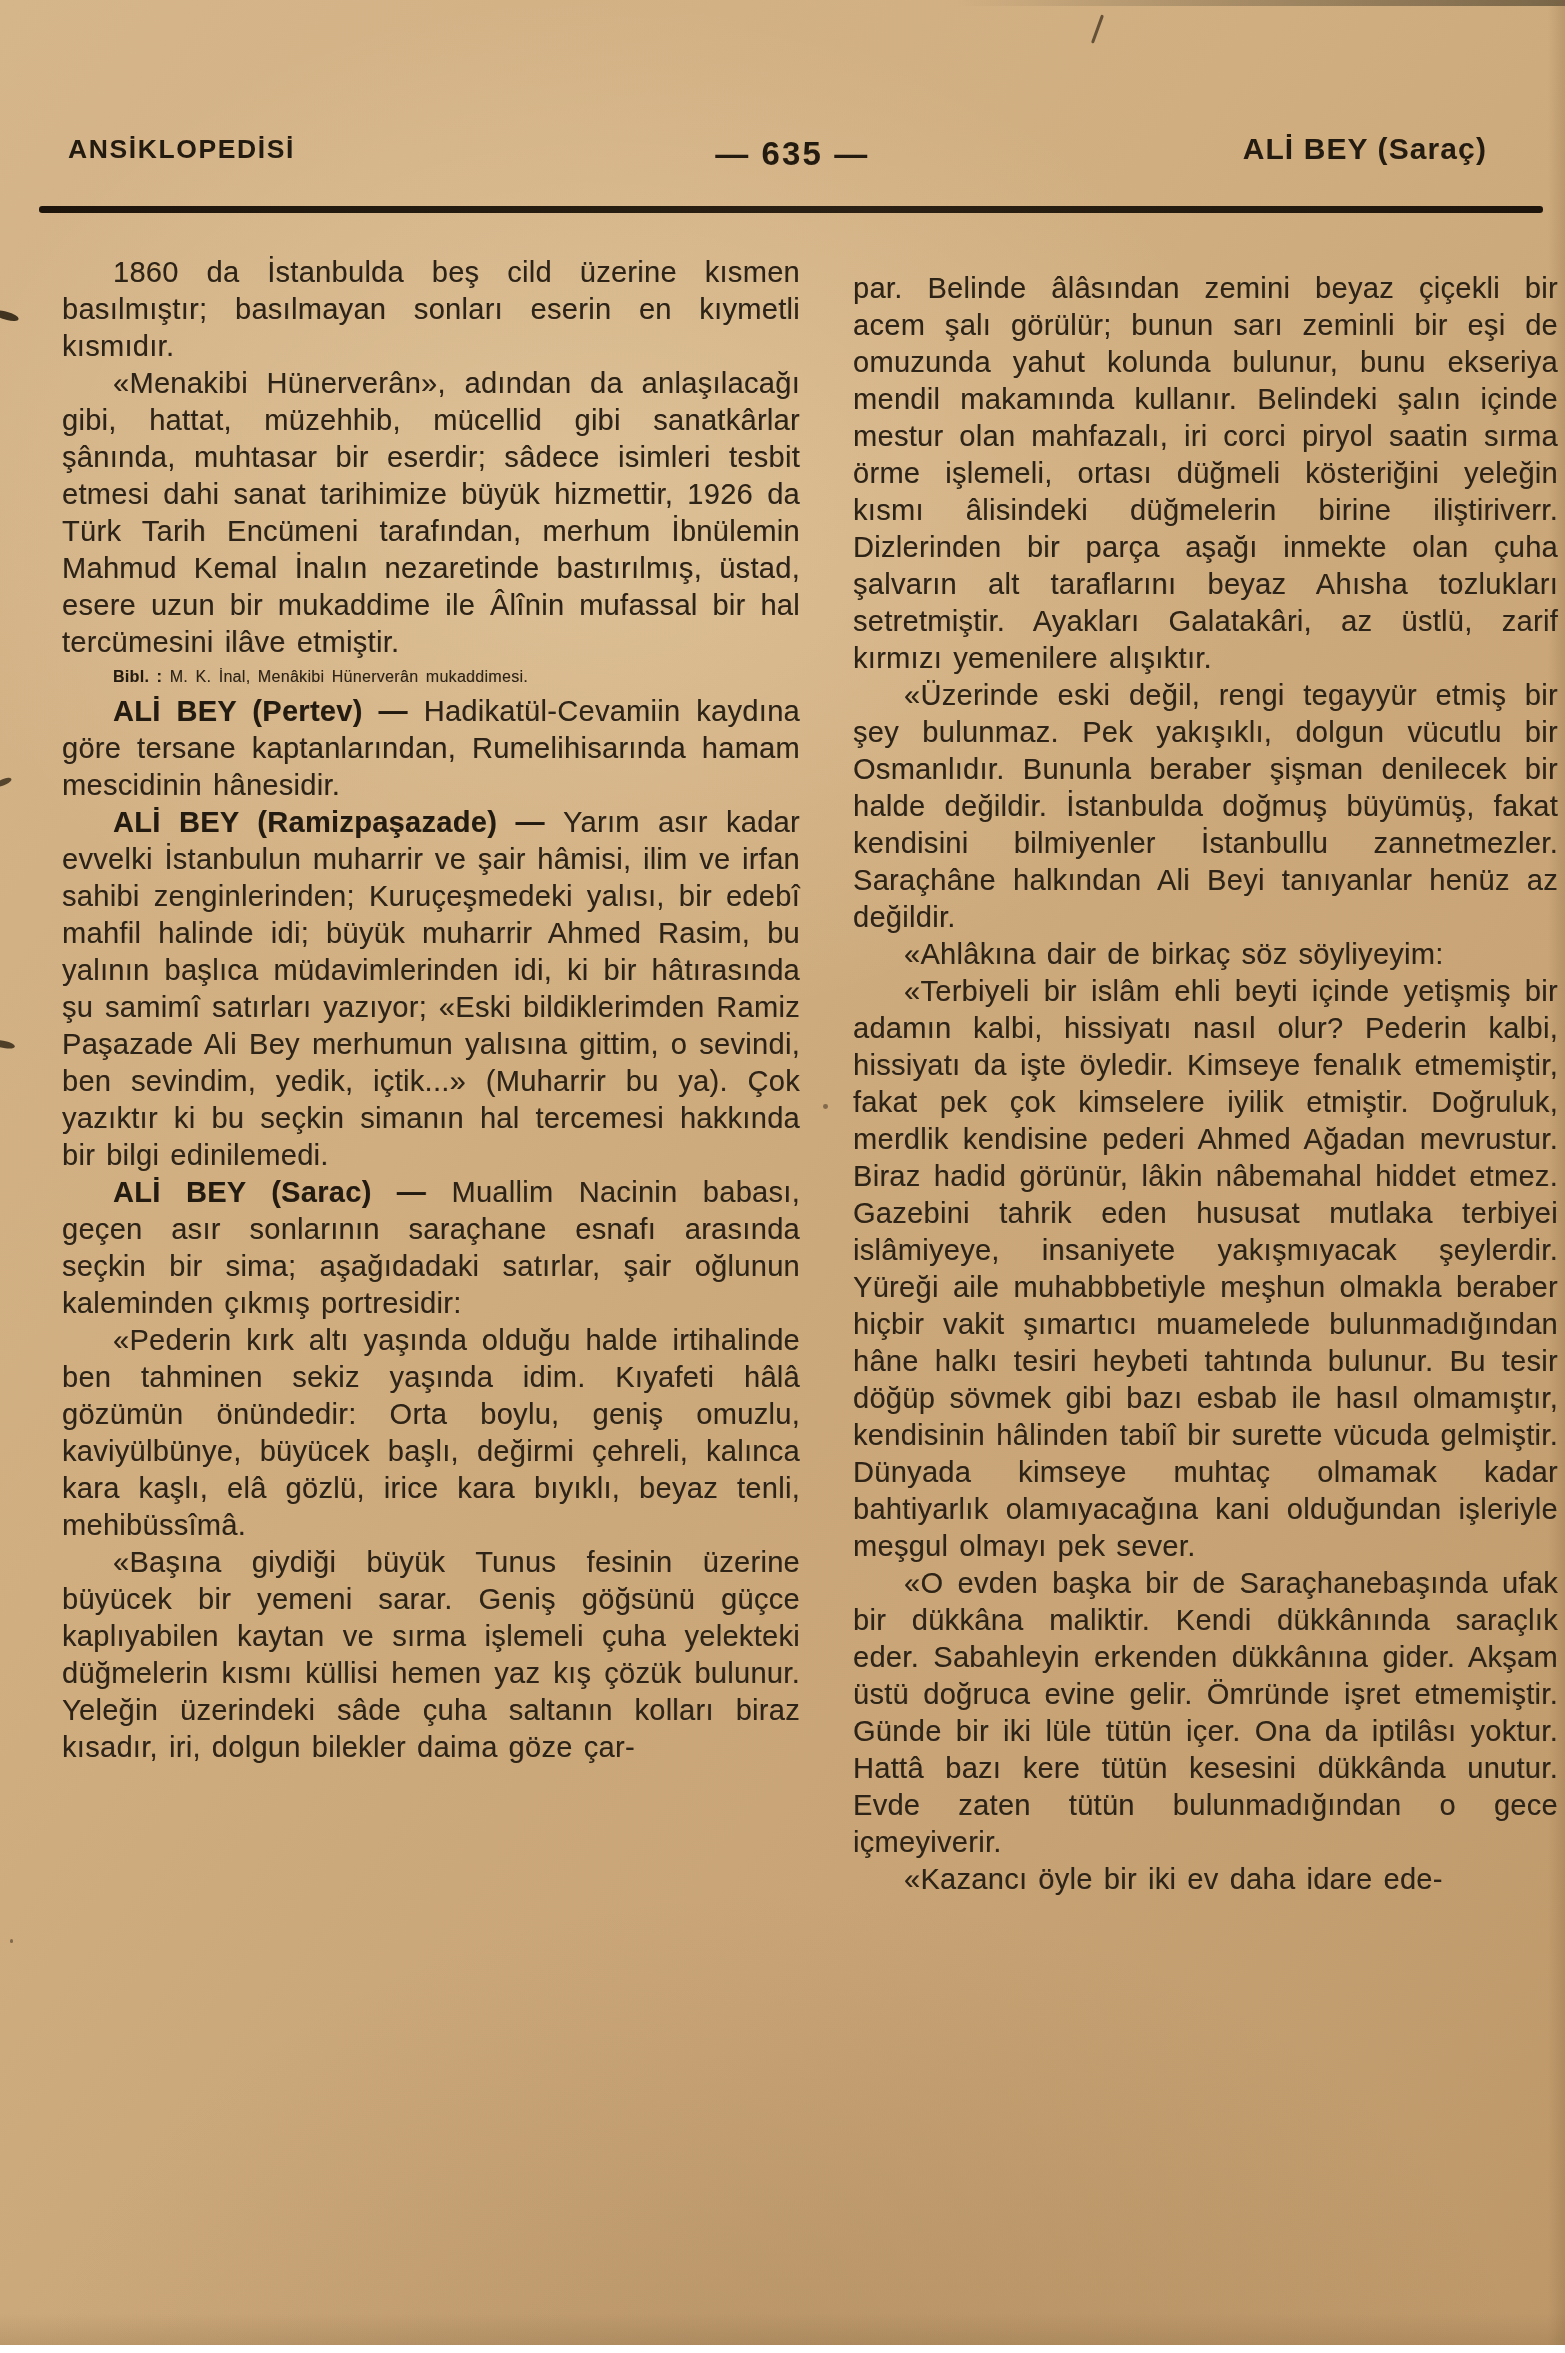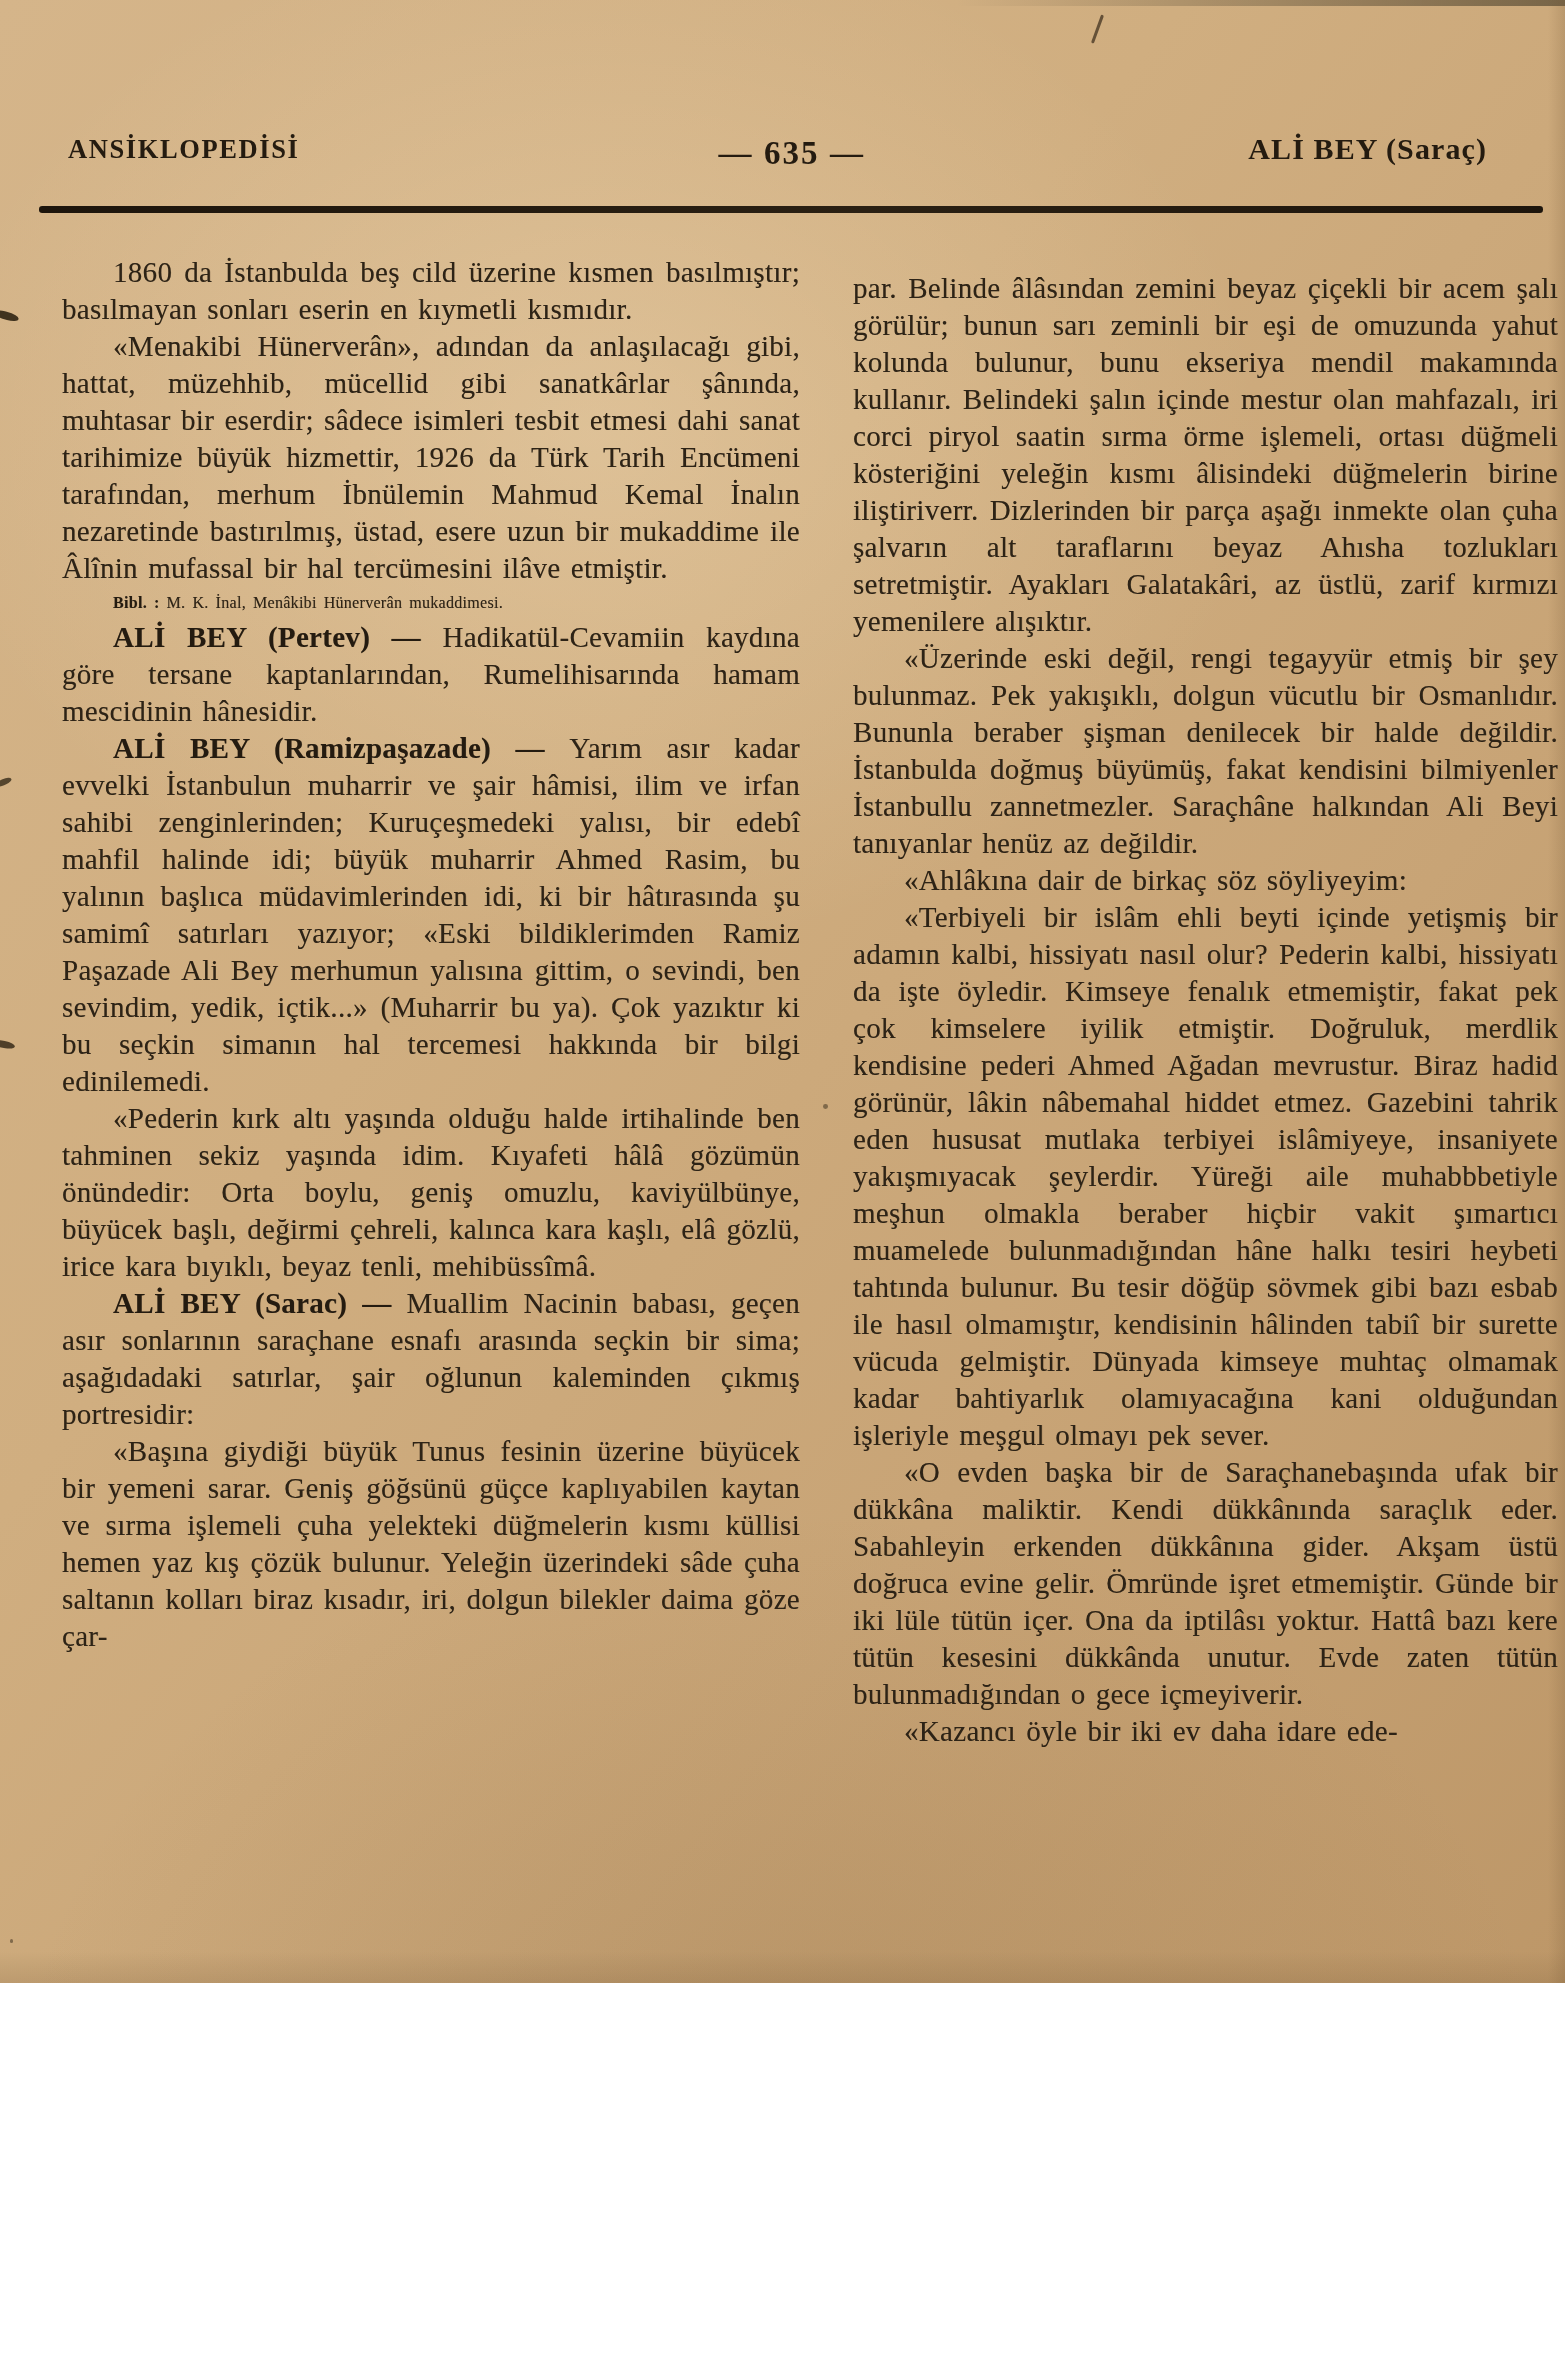--- a/index.html
+++ b/index.html
@@ -1,23 +1,23 @@
 <!DOCTYPE html>
 <html style="font-size:8.5px"><head>
 <meta charset="utf-8">
 <style>
   html, body { margin: 0; padding: 0; }
   body { width: 1566px; height: 2354px; }
 
   .page {
     position: relative;
     width: 1566px;
-    height: 1983px;
+    height: 2345px;
     overflow: hidden;
-    font-family: Liberation Serif, serif;
+    font-family: Liberation Sans, sans-serif;
     background:
       radial-gradient(ellipse 955px 743px at 38% 22%, rgba(255,238,205,0.28), rgba(255,238,205,0) 70%),
       radial-gradient(ellipse 1273px 955px at 50% 105%, rgba(120,88,48,0.18), rgba(120,88,48,0) 60%),
       linear-gradient(128deg, #d5b58a 0%, #d0ae80 38%, #c8a476 68%, #bd9768 100%);
   }
 
   
   .top-smudge {
     position: absolute; top: 0; right: 0; width: 610px; height: 6.4px;
     background: linear-gradient(to left, rgba(62,54,36,0.6), rgba(62,54,36,0.25) 60%, rgba(62,54,36,0));
@@ -101,22 +101,22 @@
     <span class="h-right">ALİ BEY (Saraç)</span>
   </div>
   <div class="rule"></div>
 
   <div class="col left">
       <p class="">1860 da İstanbulda beş cild üzerine kısmen basılmıştır; basılmayan sonları eserin en kıymetli kısmıdır.</p>
       <p class="">«Menakibi Hünerverân», adından da anlaşılacağı gibi, hattat, müzehhib, mücellid gibi sanatkârlar şânında, muhtasar bir eserdir; sâdece isimleri tesbit etmesi dahi sanat tarihimize büyük hizmettir, 1926 da Türk Tarih Encümeni tarafından, merhum İbnülemin Mahmud Kemal İnalın nezaretinde bastırılmış, üstad, esere uzun bir mukaddime ile Âlînin mufassal bir hal tercümesini ilâve etmiştir.</p>
       <p class=" small"><b>Bibl. : </b>M. K. İnal, Menâkibi Hünerverân mukaddimesi.</p>
       <p class=""><b>ALİ BEY (Pertev) — </b>Hadikatül-Cevamiin kaydına göre tersane kaptanlarından, Rumelihisarında hamam mescidinin hânesidir.</p>
       <p class=""><b>ALİ BEY (Ramizpaşazade) — </b>Yarım asır kadar evvelki İstanbulun muharrir ve şair hâmisi, ilim ve irfan sahibi zenginlerinden; Kuruçeşmedeki yalısı, bir edebî mahfil halinde idi; büyük muharrir Ahmed Rasim, bu yalının başlıca müdavimlerinden idi, ki bir hâtırasında şu samimî satırları yazıyor; «Eski bildiklerimden Ramiz Paşazade Ali Bey merhumun yalısına gittim, o sevindi, ben sevindim, yedik, içtik...» (Muharrir bu ya). Çok yazıktır ki bu seçkin simanın hal tercemesi hakkında bir bilgi edinilemedi.</p>
+      <p class=""><b>ALİ BEY (Sarac) — </b>Muallim Nacinin babası, geçen asır sonlarının saraçhane esnafı arasında seçkin bir sima; aşağıdadaki satırlar, şair oğlunun kaleminden çıkmış portresidir:</p>
       <p class="">«Pederin kırk altı yaşında olduğu halde irtihalinde ben tahminen sekiz yaşında idim. Kıyafeti hâlâ gözümün önündedir: Orta boylu, geniş omuzlu, kaviyülbünye, büyücek başlı, değirmi çehreli, kalınca kara kaşlı, elâ gözlü, irice kara bıyıklı, beyaz tenli, mehibüssîmâ.</p>
-      <p class=""><b>ALİ BEY (Sarac) — </b>Muallim Nacinin babası, geçen asır sonlarının saraçhane esnafı arasında seçkin bir sima; aşağıdadaki satırlar, şair oğlunun kaleminden çıkmış portresidir:</p>
       <p class="">«Başına giydiği büyük Tunus fesinin üzerine büyücek bir yemeni sarar. Geniş göğsünü güçce kaplıyabilen kaytan ve sırma işlemeli çuha yelekteki düğmelerin kısmı küllisi hemen yaz kış çözük bulunur. Yeleğin üzerindeki sâde çuha saltanın kolları biraz kısadır, iri, dolgun bilekler daima göze çar-</p>
     </div>
   <div class="col right">
       <p class="noindent">par. Belinde âlâsından zemini beyaz çiçekli bir acem şalı görülür; bunun sarı zeminli bir eşi de omuzunda yahut kolunda bulunur, bunu ekseriya mendil makamında kullanır. Belindeki şalın içinde mestur olan mahfazalı, iri corci piryol saatin sırma örme işlemeli, ortası düğmeli kösteriğini yeleğin kısmı âlisindeki düğmelerin birine iliştiriverr. Dizlerinden bir parça aşağı inmekte olan çuha şalvarın alt taraflarını beyaz Ahısha tozlukları setretmiştir. Ayakları Galatakâri, az üstlü, zarif kırmızı yemenilere alışıktır.</p>
       <p class="">«Üzerinde eski değil, rengi tegayyür etmiş bir şey bulunmaz. Pek yakışıklı, dolgun vücutlu bir Osmanlıdır. Bununla beraber şişman denilecek bir halde değildir. İstanbulda doğmuş büyümüş, fakat kendisini bilmiyenler İstanbullu zannetmezler. Saraçhâne halkından Ali Beyi tanıyanlar henüz az değildir.</p>
       <p class="">«Ahlâkına dair de birkaç söz söyliyeyim:</p>
       <p class="">«Terbiyeli bir islâm ehli beyti içinde yetişmiş bir adamın kalbi, hissiyatı nasıl olur? Pederin kalbi, hissiyatı da işte öyledir. Kimseye fenalık etmemiştir, fakat pek çok kimselere iyilik etmiştir. Doğruluk, merdlik kendisine pederi Ahmed Ağadan mevrustur. Biraz hadid görünür, lâkin nâbemahal hiddet etmez. Gazebini tahrik eden hususat mutlaka terbiyei islâmiyeye, insaniyete yakışmıyacak şeylerdir. Yüreği aile muhabbbetiyle meşhun olmakla beraber hiçbir vakit şımartıcı muamelede bulunmadığından hâne halkı tesiri heybeti tahtında bulunur. Bu tesir döğüp sövmek gibi bazı esbab ile hasıl olmamıştır, kendisinin hâlinden tabiî bir surette vücuda gelmiştir. Dünyada kimseye muhtaç olmamak kadar bahtiyarlık olamıyacağına kani olduğundan işleriyle meşgul olmayı pek sever.</p>
       <p class="">«O evden başka bir de Saraçhanebaşında ufak bir dükkâna maliktir. Kendi dükkânında saraçlık eder. Sabahleyin erkenden dükkânına gider. Akşam üstü doğruca evine gelir. Ömründe işret etmemiştir. Günde bir iki lüle tütün içer. Ona da iptilâsı yoktur. Hattâ bazı kere tütün kesesini dükkânda unutur. Evde zaten tütün bulunmadığından o gece içmeyiverir.</p>
       <p class="">«Kazancı öyle bir iki ev daha idare ede-</p>
     </div>

